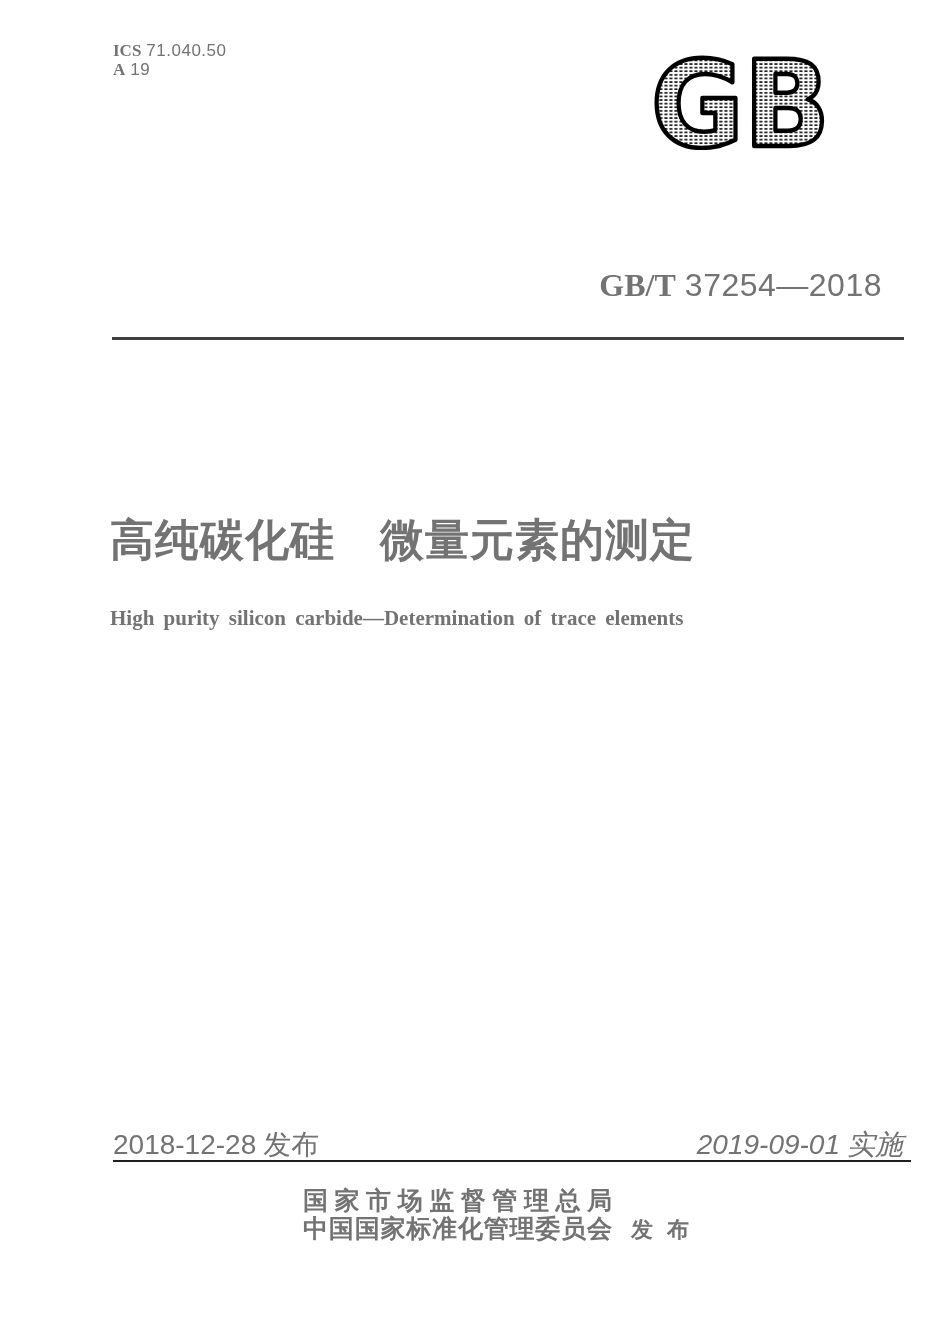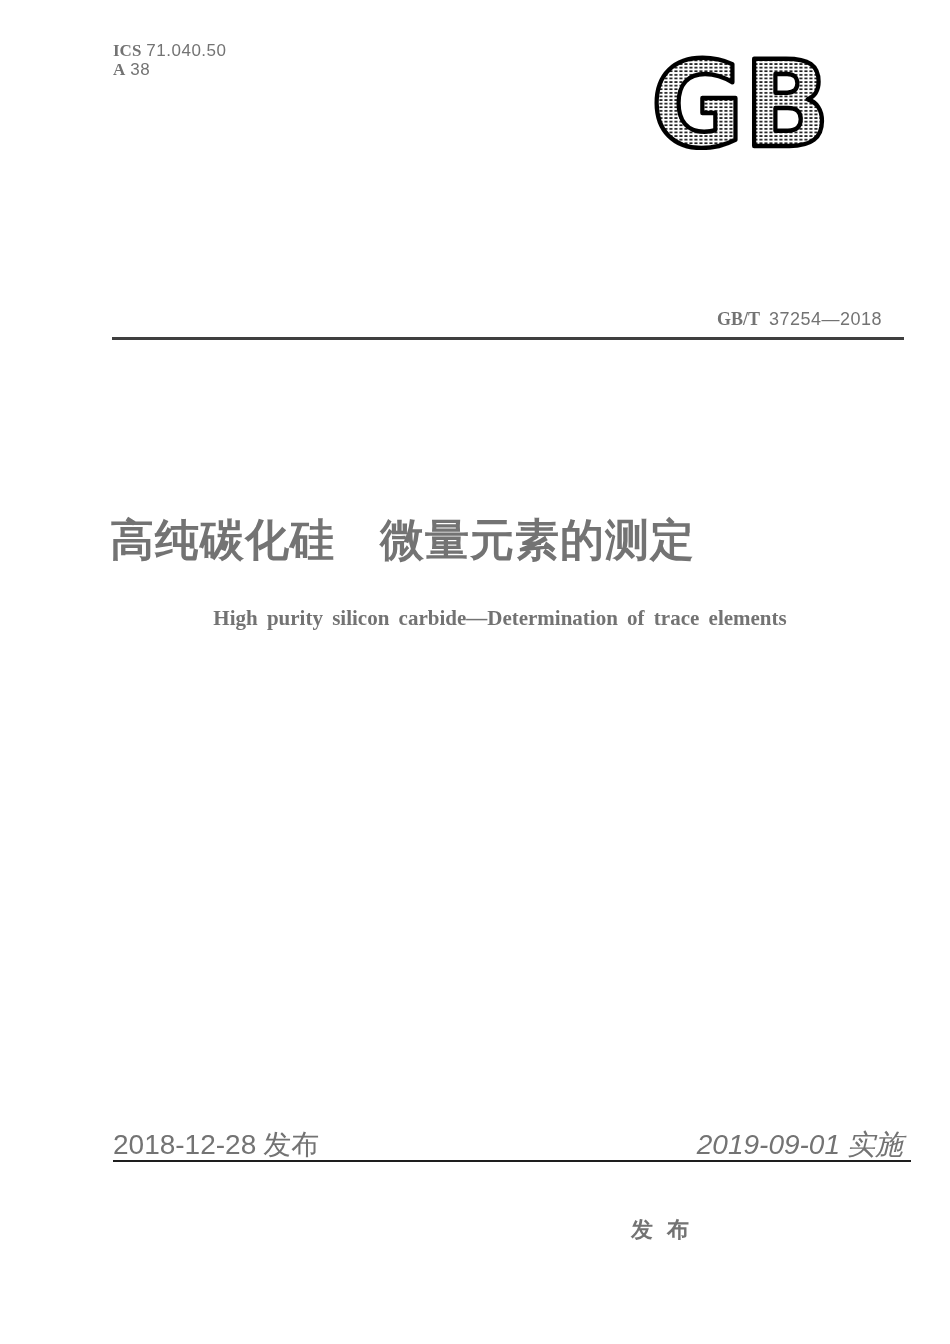--- a/index.html
+++ b/index.html
@@ -16,35 +16,35 @@
   
   .gb-logo{position:absolute;left:649px;top:55px;width:183px;height:95px;}
   
   .nat-heading{
     position:absolute;left:112px;top:181px;width:786px;margin:0;
     font-size:51px;line-height:57px;font-weight:700;
     font-family:"Liberation Serif","DejaVu Serif",serif;
     text-align:justify;text-align-last:justify;
   }
   
-  .std-no{position:absolute;right:86px;top:270px;font-size:18px;line-height:30px;white-space:nowrap;margin-top:34px;}
+  .std-no{position:absolute;right:86px;top:270px;font-size:32px;line-height:30px;white-space:nowrap;}
   .std-no .pfx{font-family:"Liberation Serif","DejaVu Serif",serif;font-weight:700;}
   .std-no .num{font-family:"Liberation Sans","DejaVu Sans",sans-serif;font-weight:400;margin-left:9px;letter-spacing:.5px;}
   
   .rule-thick{position:absolute;left:112px;right:64px;top:337px;height:3px;background:#3f3f3f;}
   .rule-thin{position:absolute;left:113px;right:57px;top:1160px;height:2px;background:#1e1e1e;}
   
   .cn-title{
     position:absolute;left:110px;top:513px;width:780px;margin:0;
     font-family:"Liberation Sans","DejaVu Sans",sans-serif;
     font-weight:700;font-size:44px;line-height:54px;letter-spacing:1px;
   }
   .en-title{
     position:absolute;left:110px;top:605px;width:780px;margin:0;
-    text-align:center;font-family:"Liberation Serif","DejaVu Serif",serif;
+    text-align:left;font-family:"Liberation Serif","DejaVu Serif",serif;
     font-weight:700;font-size:21px;line-height:26px;word-spacing:4px;
   }
   
   .date-left,.date-right{
     position:absolute;top:1131px;font-size:28px;line-height:28px;
     font-family:"Liberation Sans","DejaVu Sans",sans-serif;white-space:nowrap;
   }
   .date-left{left:113px;}
   .date-right{right:65px;font-style:italic;}
   .date-left .cjk,.date-right .cjk{margin-left:7px;}
@@ -64,21 +64,21 @@
 </head>
 <body>
 
 <div class="page">
 
   <div class="ics">
     <div>
       <span class="lbl">ICS</span><span class="val">71.040.50</span>
     </div>
     <div>
-      <span class="lbl">A</span><span class="val">38</span>
+      <span class="lbl">A</span><span class="val">19</span>
     </div>
   </div>
 
   <svg class="gb-logo" viewBox="0 0 183 95" xmlns="http://www.w3.org/2000/svg" aria-hidden="true">
     <defs>
       <pattern id="gbdots" width="5" height="3.6" patternUnits="userSpaceOnUse">
         <rect width="5" height="3.6" fill="#ffffff"></rect>
         <rect x="0.4" y="1.1" width="3.1" height="1.5" fill="#000000"></rect>
       </pattern>
     </defs>
@@ -97,16 +97,20 @@
 
   <div class="date-left">
     <span>2018-12-28</span><span class="cjk">发布</span>
   </div>
   <div class="date-right">
     <span>2019-09-01</span><span class="cjk">实施</span>
   </div>
 
   <div class="rule-thin"></div>
 
+  <div class="publishers">
+    <div class="pub-line">国家市场监督管理总局</div>
+    <div class="pub-line">中国国家标准化管理委员会</div>
+  </div>
 
   <div class="publish-label">发布</div>
 
 </div>
 
 </body></html>

